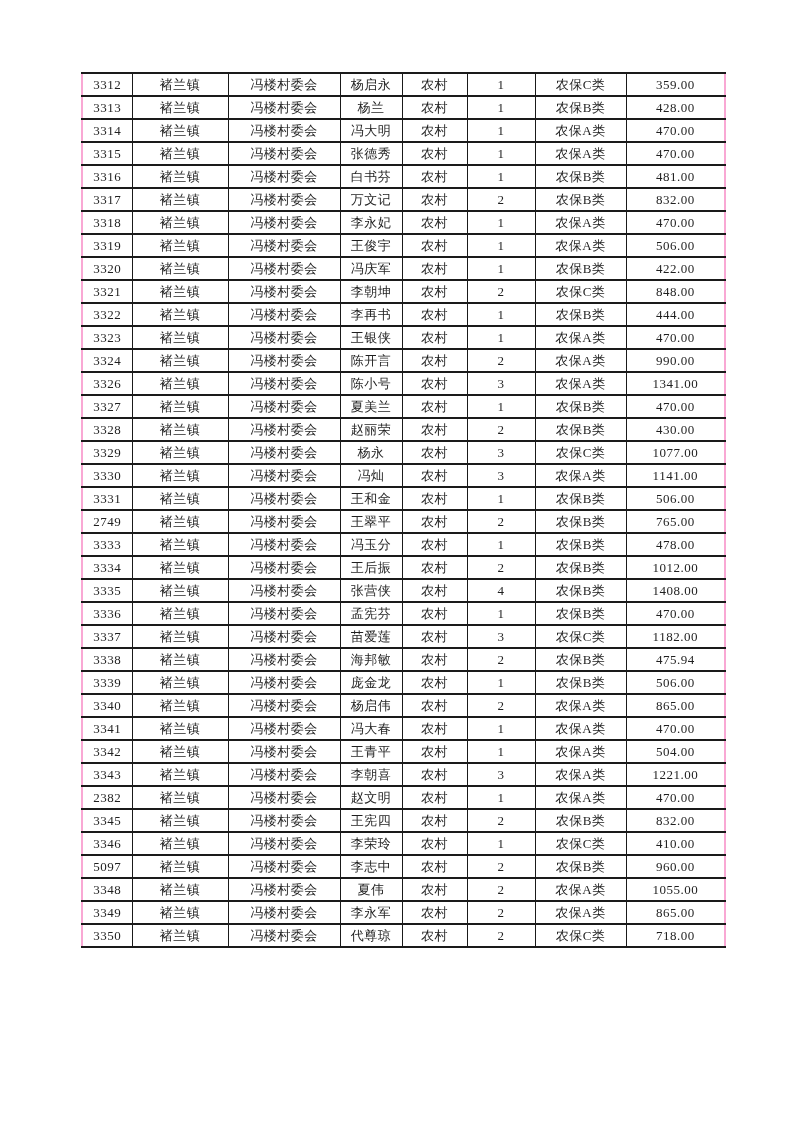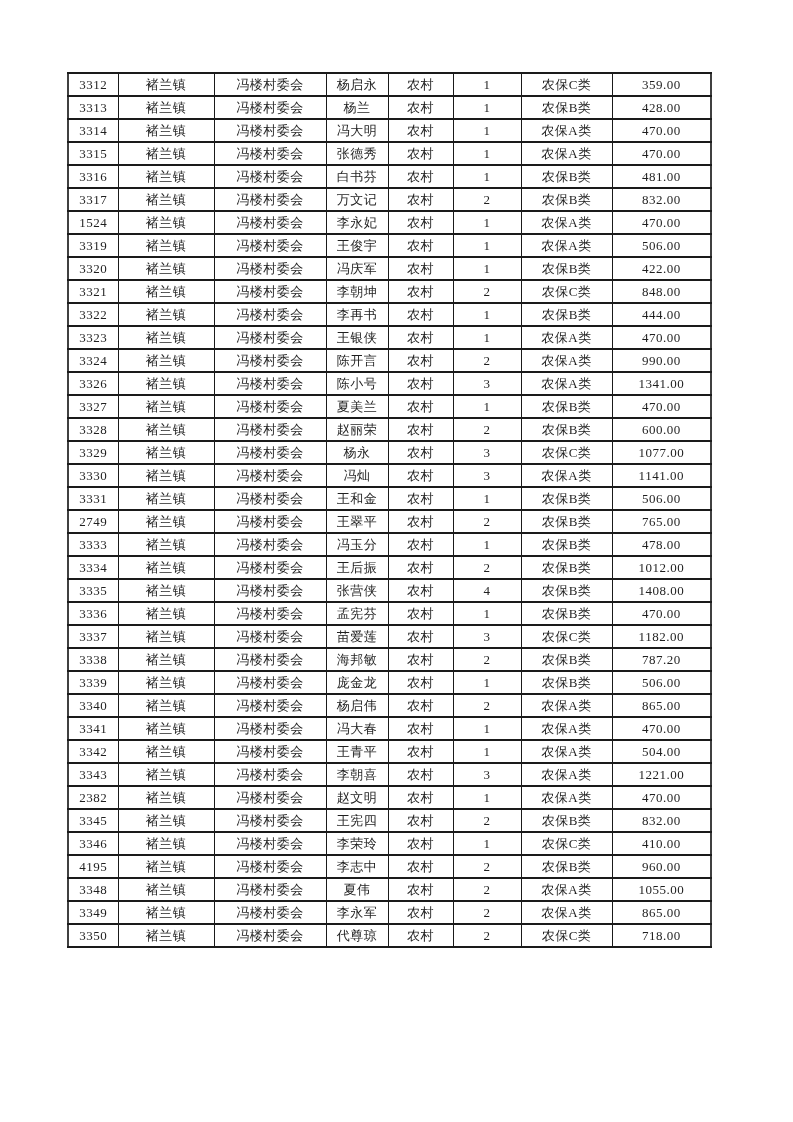--- a/index.html
+++ b/index.html
@@ -15,26 +15,26 @@
   }
   .page {
     position: absolute;
     left: 0; top: 0;
     width: 793px;
     height: 1122px;
     background: #ffffff;
   }
   table.data-table {
     position: absolute;
-    left: 67px;
+    left: 81px;
     top: 72px;
     border-collapse: collapse;
     table-layout: fixed;
     width: 643px;
-    border: 2px solid #404040;
+    border: 2px solid #f9a8d4;
   }
   table.data-table td {
     border-left: 1px solid #1a1a1a;
     border-right: 1px solid #1a1a1a;
     border-top: 2px solid #1a1a1a;
     border-bottom: 2px solid #1a1a1a;
     height: 21px;
     padding: 0;
     text-align: center;
     vertical-align: middle;
@@ -119,21 +119,21 @@
           <td class="num">3317</td>
           <td>褚兰镇</td>
           <td>冯楼村委会</td>
           <td>万文记</td>
           <td>农村</td>
           <td class="num">2</td>
           <td>农保B类</td>
           <td class="num">832.00</td>
         </tr>
         <tr>
-          <td class="num">1524</td>
+          <td class="num">3318</td>
           <td>褚兰镇</td>
           <td>冯楼村委会</td>
           <td>李永妃</td>
           <td>农村</td>
           <td class="num">1</td>
           <td>农保A类</td>
           <td class="num">470.00</td>
         </tr>
         <tr>
           <td class="num">3319</td>
@@ -216,21 +216,21 @@
           <td class="num">470.00</td>
         </tr>
         <tr>
           <td class="num">3328</td>
           <td>褚兰镇</td>
           <td>冯楼村委会</td>
           <td>赵丽荣</td>
           <td>农村</td>
           <td class="num">2</td>
           <td>农保B类</td>
-          <td class="num">600.00</td>
+          <td class="num">430.00</td>
         </tr>
         <tr>
           <td class="num">3329</td>
           <td>褚兰镇</td>
           <td>冯楼村委会</td>
           <td>杨永</td>
           <td>农村</td>
           <td class="num">3</td>
           <td>农保C类</td>
           <td class="num">1077.00</td>
@@ -316,21 +316,21 @@
           <td class="num">1182.00</td>
         </tr>
         <tr>
           <td class="num">3338</td>
           <td>褚兰镇</td>
           <td>冯楼村委会</td>
           <td>海邦敏</td>
           <td>农村</td>
           <td class="num">2</td>
           <td>农保B类</td>
-          <td class="num">787.20</td>
+          <td class="num">475.94</td>
         </tr>
         <tr>
           <td class="num">3339</td>
           <td>褚兰镇</td>
           <td>冯楼村委会</td>
           <td>庞金龙</td>
           <td>农村</td>
           <td class="num">1</td>
           <td>农保B类</td>
           <td class="num">506.00</td>
@@ -399,21 +399,21 @@
           <td class="num">3346</td>
           <td>褚兰镇</td>
           <td>冯楼村委会</td>
           <td>李荣玲</td>
           <td>农村</td>
           <td class="num">1</td>
           <td>农保C类</td>
           <td class="num">410.00</td>
         </tr>
         <tr>
-          <td class="num">4195</td>
+          <td class="num">5097</td>
           <td>褚兰镇</td>
           <td>冯楼村委会</td>
           <td>李志中</td>
           <td>农村</td>
           <td class="num">2</td>
           <td>农保B类</td>
           <td class="num">960.00</td>
         </tr>
         <tr>
           <td class="num">3348</td>

